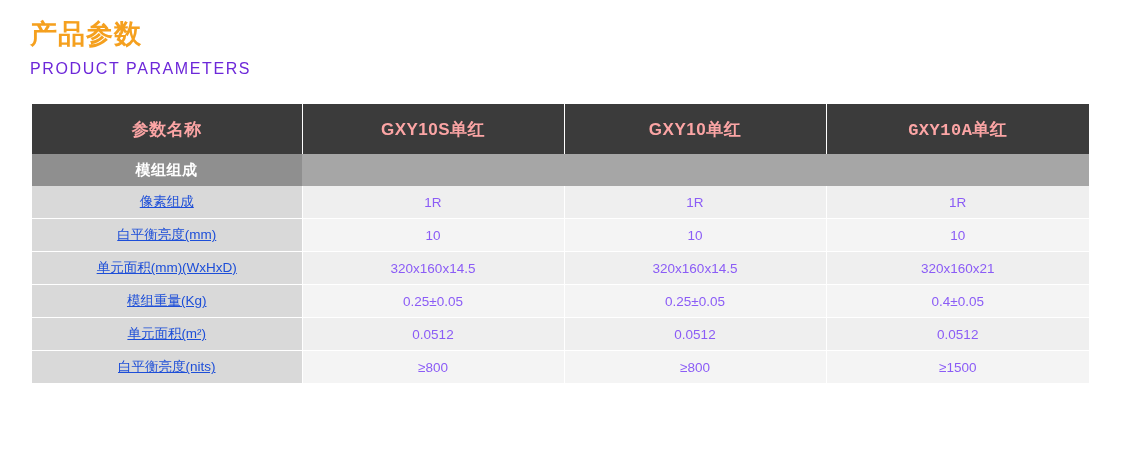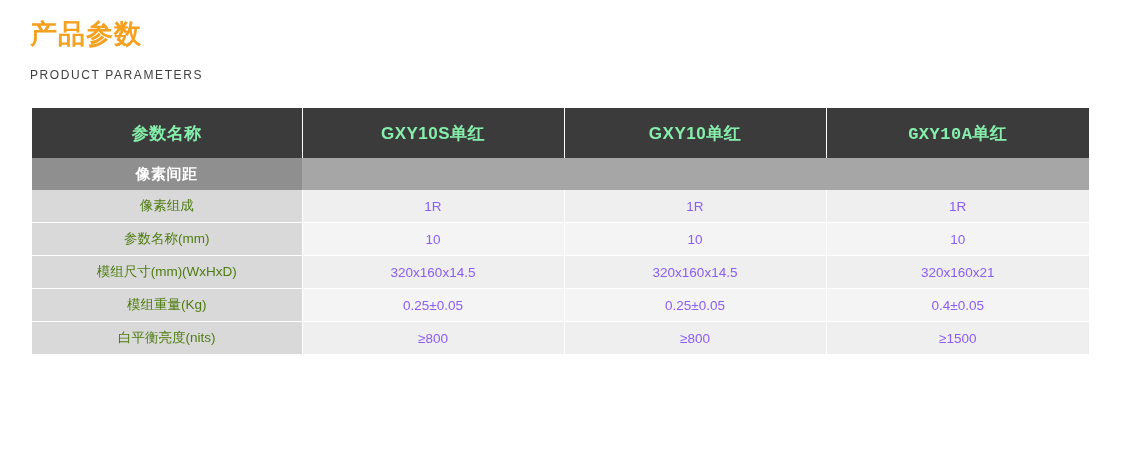--- a/index.html
+++ b/index.html
@@ -25,40 +25,40 @@
   }
   .title-cn {
     font-size: 27px;
     font-weight: bold;
     color: #F5A01E;
     letter-spacing: 1px;
     line-height: 1.2;
     margin: 0;
   }
   .title-en {
-    font-size: 12px;
-    color: #404040;
+    font-size: 16px;
+    color: #6d28d9;
     letter-spacing: 1.6px;
-    margin: 18px 0 0 0;
+    margin: 10px 0 0 0;
     font-weight: normal;
   }
   table.params {
     border-collapse: collapse;
     width: 1057px;
     margin: 26px 0 0 32px;
     table-layout: fixed;
   }
   table.params col.c0 { width: 270px; }
   table.params col.c1 { width: 262px; }
   table.params col.c2 { width: 262px; }
   table.params col.c3 { width: 263px; }
 
   table.params thead th {
     background: #3b3b3b;
-    color: #86efac;
+    color: #fca5a5;
     font-size: 17px;
     font-weight: bold;
     height: 48px;
     text-align: center;
     border-right: 1px solid #ffffff;
     letter-spacing: 0.5px;
   }
   table.params thead th:last-child { border-right: none; font-family: Liberation Mono, monospace; }
 
   tr.section td {
@@ -82,21 +82,22 @@
     height: 30px;
     font-size: 13.5px;
     color: #8b5cf6;
     text-align: center;
     border-bottom: 1px solid #ffffff;
     border-right: 1px solid #ffffff;
   }
   tr.data td:last-child { border-right: none; }
   tr.data td.label {
     background: #d9d9d9;
-    color: #4d7c0f;
+    color: #1d4ed8;
+    text-decoration: underline;
   }
   tr.data td.val {
     background: #efefef;
   }
   tr.data:nth-child(odd) td.val {
     background: #f4f4f4;
   }
 </style>
 </head>
 <body>
@@ -118,47 +119,53 @@
     <thead>
       <tr>
         <th>参数名称</th>
         <th>GXY10S单红</th>
         <th>GXY10单红</th>
         <th>GXY10A单红</th>
       </tr>
     </thead>
     <tbody>
       <tr class="section">
-        <td class="section-label">像素间距</td>
+        <td class="section-label">模组组成</td>
         <td class="section-rest" colspan="3"></td>
       </tr>
 
       <tr class="data">
         <td class="label">像素组成</td>
         <td class="val">1R</td>
         <td class="val">1R</td>
         <td class="val">1R</td>
       </tr>
       <tr class="data">
-        <td class="label">参数名称(mm)</td>
+        <td class="label">白平衡亮度(mm)</td>
         <td class="val">10</td>
         <td class="val">10</td>
         <td class="val">10</td>
       </tr>
       <tr class="data">
-        <td class="label">模组尺寸(mm)(WxHxD)</td>
+        <td class="label">单元面积(mm)(WxHxD)</td>
         <td class="val">320x160x14.5</td>
         <td class="val">320x160x14.5</td>
         <td class="val">320x160x21</td>
       </tr>
       <tr class="data">
         <td class="label">模组重量(Kg)</td>
         <td class="val">0.25±0.05</td>
         <td class="val">0.25±0.05</td>
         <td class="val">0.4±0.05</td>
+      </tr>
+      <tr class="data">
+        <td class="label">单元面积(m²)</td>
+        <td class="val">0.0512</td>
+        <td class="val">0.0512</td>
+        <td class="val">0.0512</td>
       </tr>
       <tr class="data">
         <td class="label">白平衡亮度(nits)</td>
         <td class="val">≥800</td>
         <td class="val">≥800</td>
         <td class="val">≥1500</td>
       </tr>
     </tbody>
   </table>
 

